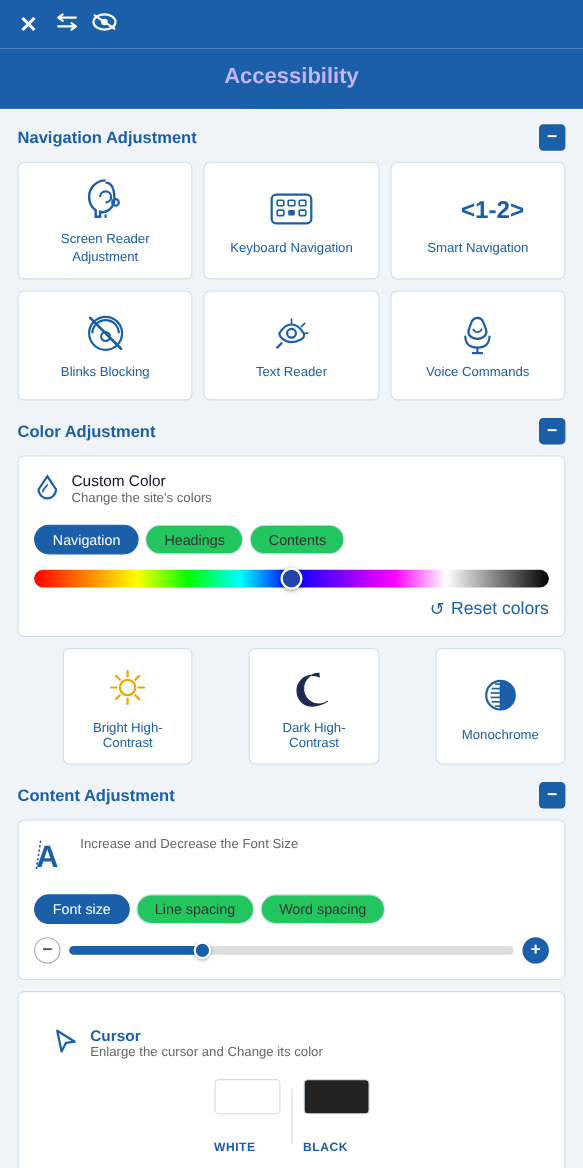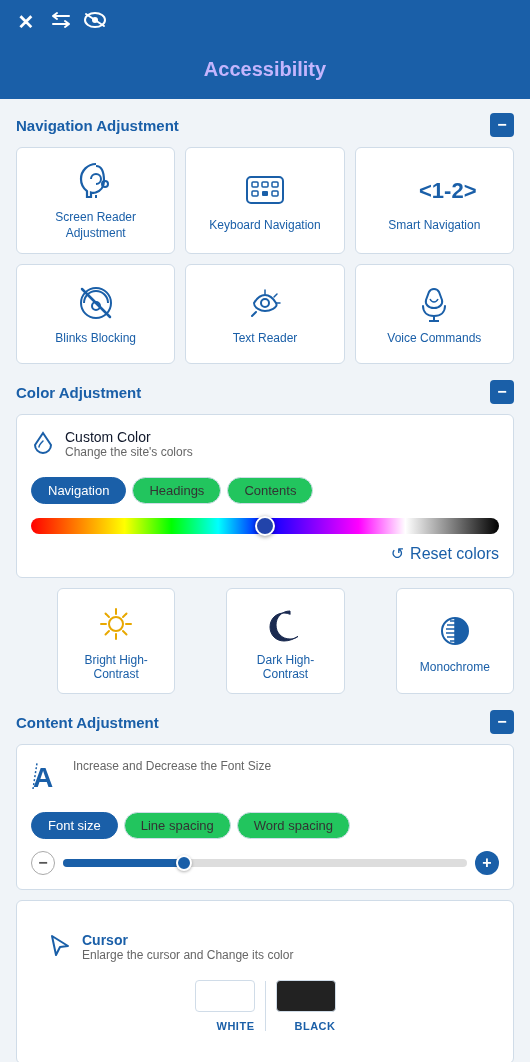--- a/index.html
+++ b/index.html
@@ -372,22 +372,22 @@
     }
     .cursor-options {
       display: flex;
       gap: 10px;
       align-items: center;
       justify-content: center;
     }
     .cursor-option {
       display: flex;
       flex-direction: column;
-      align-items: flex-end;
-      gap: 8px;
+      align-items: flex-start;
+      gap: 24px;
       cursor: pointer;
     }
     .cursor-swatch {
       width: 60px;
       height: 32px;
       border: 1.5px solid #d0dce8;
       border-radius: 4px;
     }
     .cursor-option-label {
       font-size: 11px;

